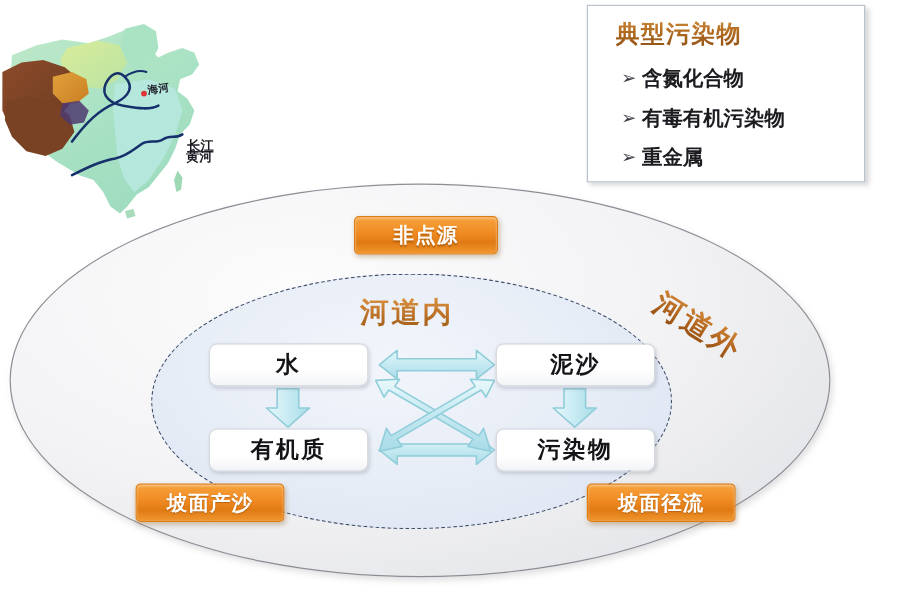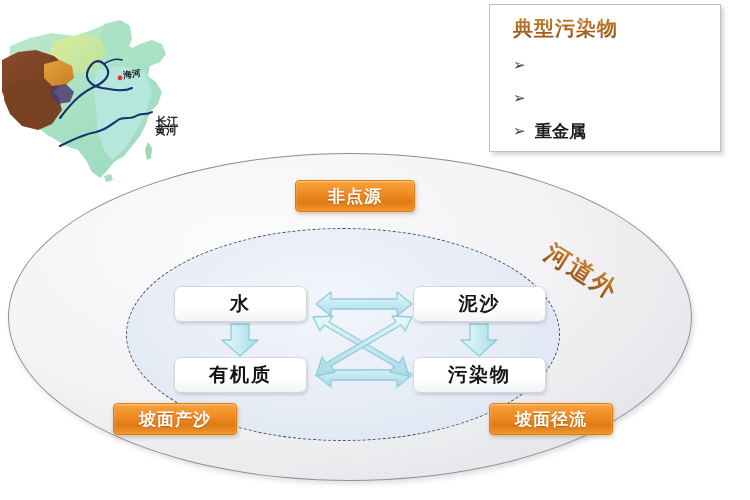--- a/index.html
+++ b/index.html
@@ -44,20 +44,21 @@
   .legend {
     position: absolute;
     left: 489px;
     top: 4px;
     width: 232px;
     height: 148px;
     background: #ffffff;
     border: 1.2px solid #b9c2cc;
     box-sizing: border-box;
     box-shadow: 3px 3px 4px rgba(120,120,130,0.30);
+    text-align: center;
   }
   .legend-title {
     position: absolute;
     left: 23px;
     top: 10px;
     font-size: 20px;
     font-weight: 700;
     letter-spacing: 1px;
     color: #b5651d;
     background: linear-gradient(180deg,#d08a3a 0%, #b06a20 45%, #8a4d12 100%);
@@ -269,36 +270,39 @@
     <span class="map-label haihe">海河</span>
     <span class="map-label huanghe">黄河</span>
     <span class="map-label changjiang">长江</span>
   </div>
 
   <div class="legend">
     <div class="legend-title">典型污染物</div>
     <div class="legend-list">
       <div class="legend-item">
         <span class="legend-bullet">➢</span>
+        <span class="legend-text">含氮化合物</span>
       </div>
       <div class="legend-item">
         <span class="legend-bullet">➢</span>
+        <span class="legend-text">有毒有机污染物</span>
       </div>
       <div class="legend-item">
         <span class="legend-bullet">➢</span>
         <span class="legend-text">重金属</span>
       </div>
     </div>
   </div>
 
   <div class="ellipse-outer"></div>
 
   <div class="ellipse-inner"></div>
 
   <div class="title-outer">河道外</div>
+  <div class="title-inner">河道内</div>
 
   <svg class="arrows" viewBox="0 0 750 500" xmlns="http://www.w3.org/2000/svg">
     <defs>
       <linearGradient id="arrFill" x1="0" y1="0" x2="0" y2="1">
         <stop offset="0%" stop-color="#e8f8fb"></stop>
         <stop offset="40%" stop-color="#cbecf4"></stop>
         <stop offset="100%" stop-color="#a8dbe7"></stop>
       </linearGradient>
       <linearGradient id="arrFillV" x1="0" y1="0" x2="1" y2="0">
         <stop offset="0%" stop-color="#e8f8fb"></stop>

